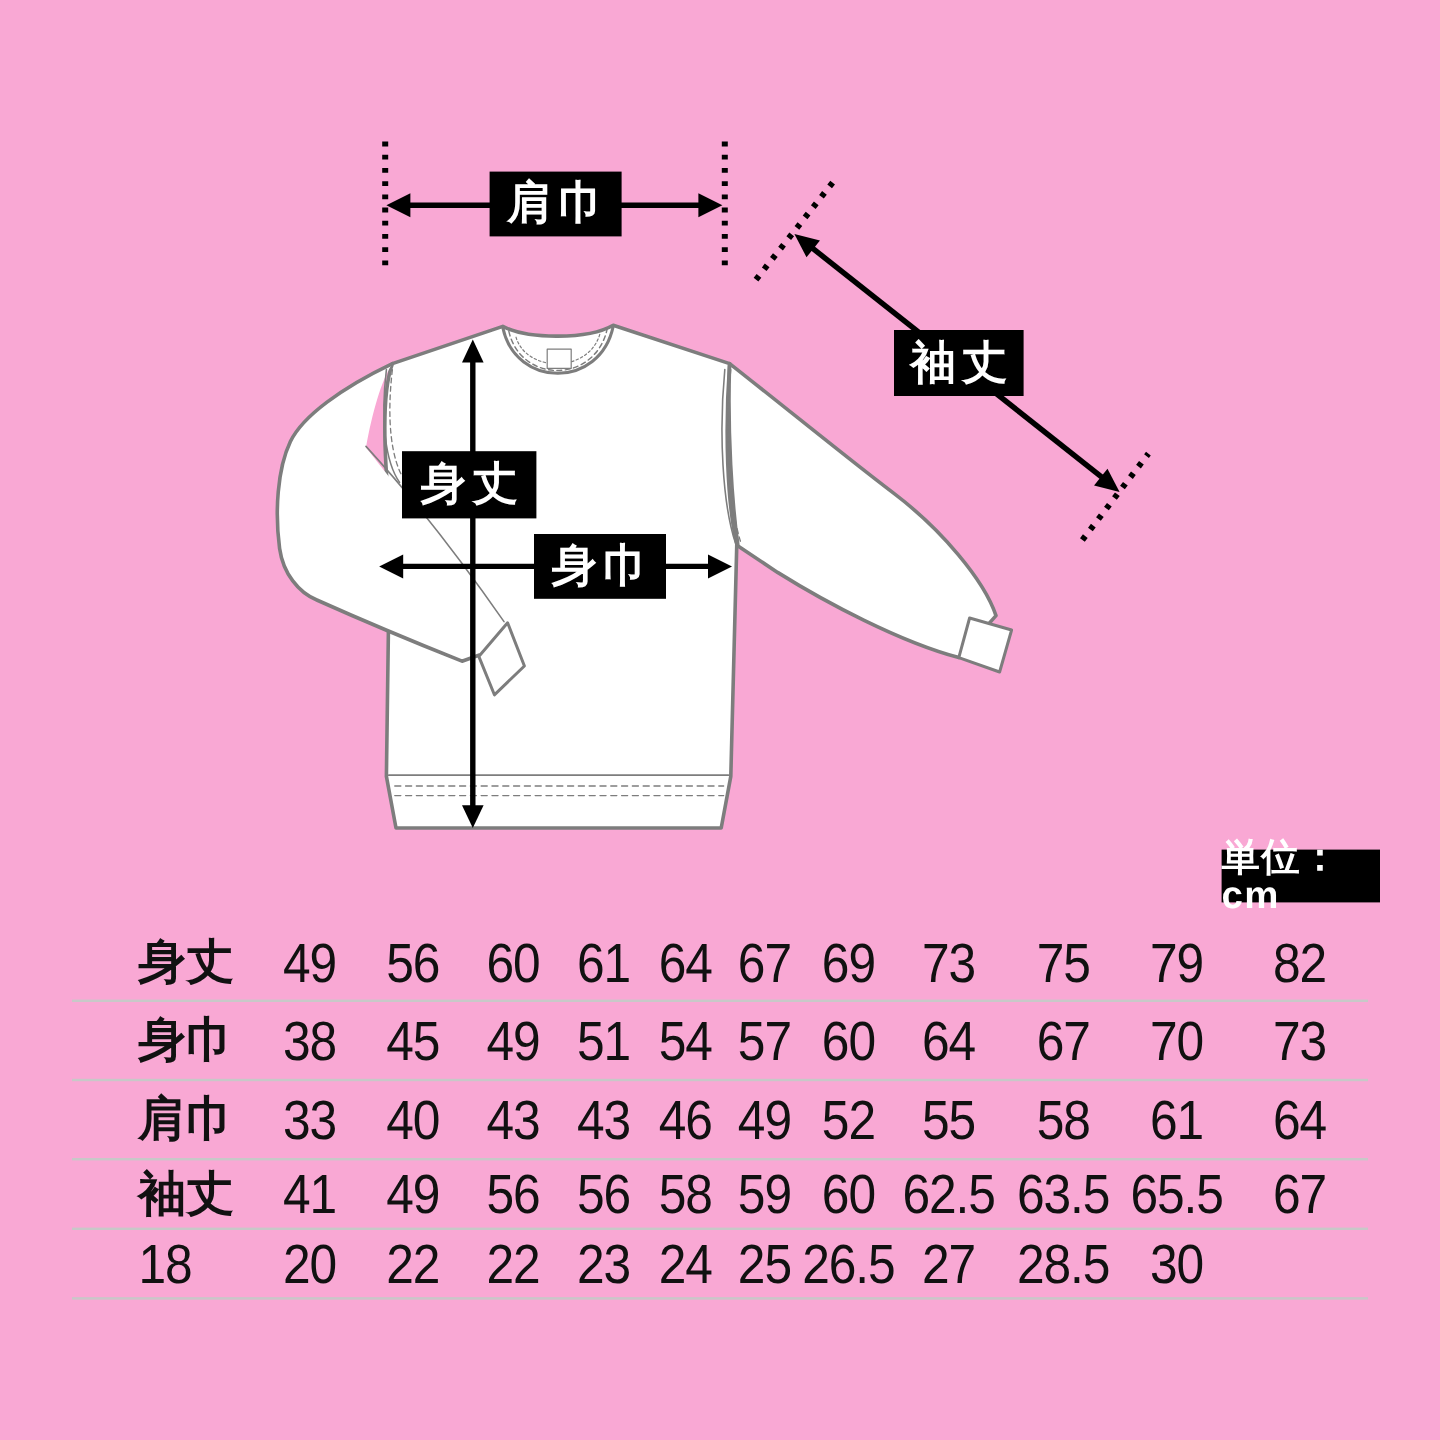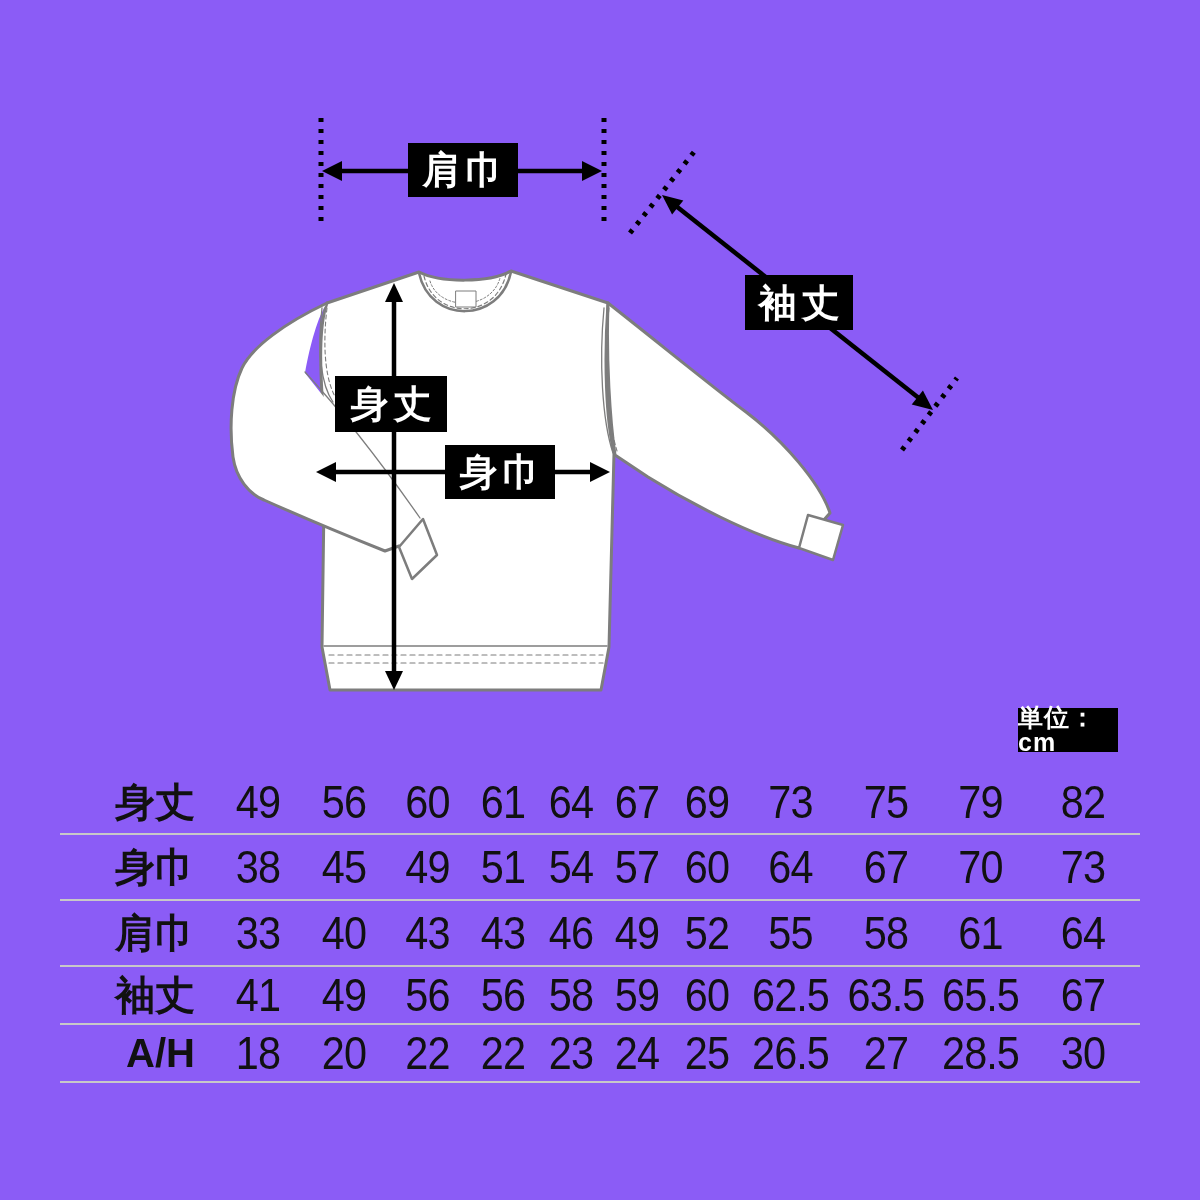--- a/index.html
+++ b/index.html
@@ -1,28 +1,28 @@
 <!DOCTYPE html>
 <html><head>
 <meta charset="utf-8">
 <style>
   html,body{margin:0;padding:0;background:#fff;}
   .canvas{
-    position:relative;width:1200px;height:1200px;background:#8b5cf6;overflow:hidden;
+    position:relative;width:1200px;height:1200px;background:#f9a8d4;overflow:hidden;
     font-family:"Liberation Sans","DejaVu Sans",sans-serif;color:#111;
   }
   svg{position:absolute;left:0;top:0;}
   
   .dlabel{
     position:absolute;background:#000;color:#fff;display:flex;align-items:center;justify-content:center;
     font-weight:bold;font-size:38px;letter-spacing:5px;padding-left:5px;box-sizing:border-box;line-height:1;
   }
   .unit-badge{
-    position:absolute;left:1018px;top:708px;width:100px;height:44px;background:#000;color:#fff;
-    display:flex;align-items:center;justify-content:center;font-weight:bold;font-size:25px;
+    position:absolute;left:1018px;top:708px;width:132px;height:44px;background:#000;color:#fff;
+    display:flex;align-items:center;justify-content:center;font-weight:bold;font-size:32px;
     letter-spacing:1px;line-height:1;
   }
   
   .size-table{position:absolute;left:60px;top:770px;width:1080px;}
   .trow{
     display:grid;
     grid-template-columns:155px 86px 86px 81px 70px 66px 66px 74px 93px 98px 91px 114px;
     align-items:center;border-bottom:2px solid #c8c8c8;box-sizing:border-box;
   }
   .trow.header{height:58px;}
@@ -178,21 +178,20 @@
       <div class="tcell val">58</div>
       <div class="tcell val">59</div>
       <div class="tcell val">60</div>
       <div class="tcell val">62.5</div>
       <div class="tcell val">63.5</div>
       <div class="tcell val">65.5</div>
       <div class="tcell val">67</div>
     </div>
 
     <div class="trow r5">
-      <div class="tcell rowlabel">A/H</div>
       <div class="tcell val">18</div>
       <div class="tcell val">20</div>
       <div class="tcell val">22</div>
       <div class="tcell val">22</div>
       <div class="tcell val">23</div>
       <div class="tcell val">24</div>
       <div class="tcell val">25</div>
       <div class="tcell val">26.5</div>
       <div class="tcell val">27</div>
       <div class="tcell val">28.5</div>

